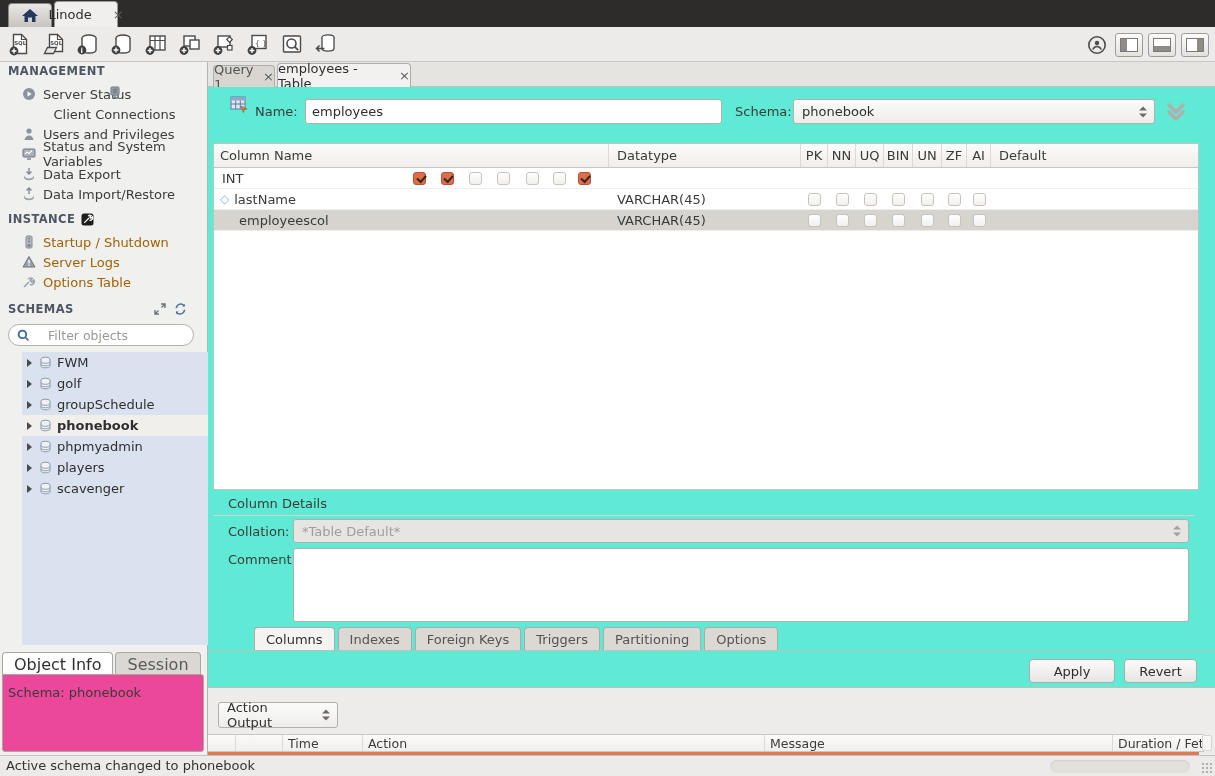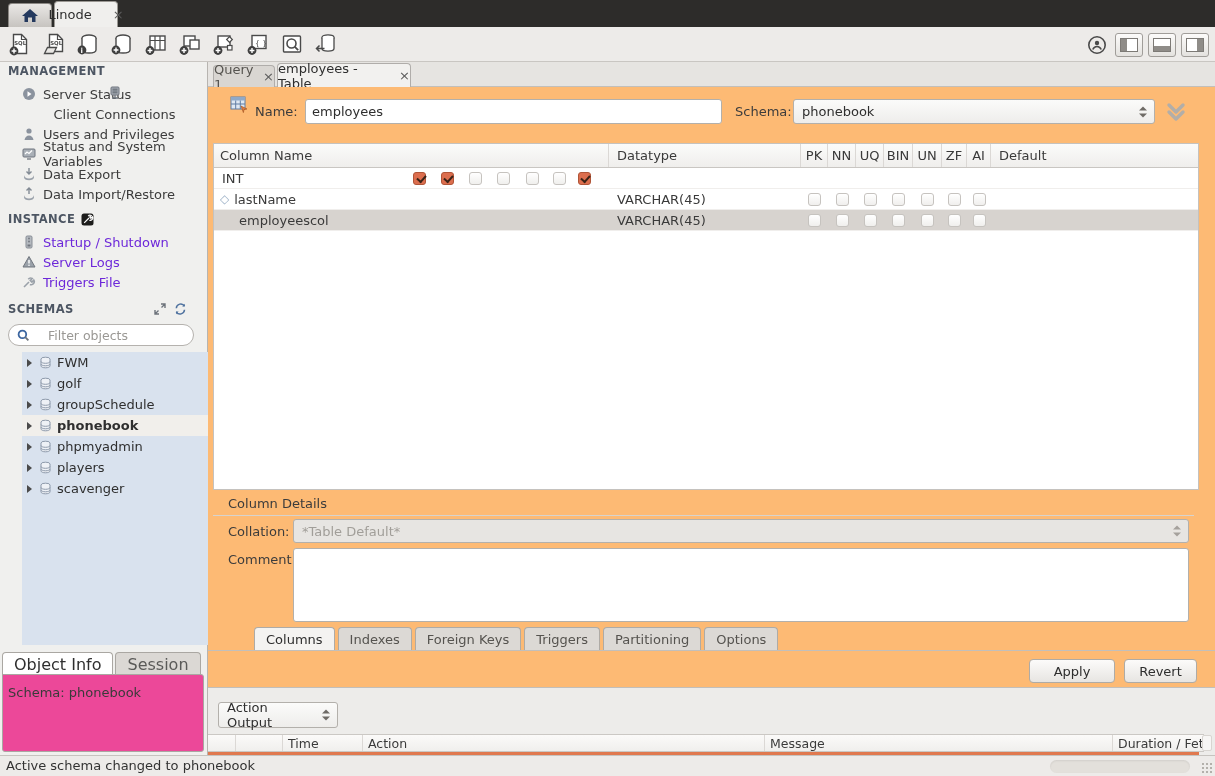--- a/index.html
+++ b/index.html
@@ -34,21 +34,21 @@
   .panel-btn {
     width:28px; height:24px; border:1px solid #a09d99; border-radius:3px;
     background:linear-gradient(#fcfbfa,#e4e2df);
     display:flex; align-items:center; justify-content:center;
   }
 
   
   .sidebar { left:0; top:62px; width:208px; height:693px; background:#f0f0ee; border-right:1px solid #b7b4b0; }
   .section-title { position:absolute; left:0; width:100%; padding:0 8px; font-weight:bold; font-size:11.5px; letter-spacing:.4px; color:#4d5663; display:flex; align-items:center; gap:6px; }
   .side-item { position:absolute; left:0; width:100%; height:20px; display:flex; align-items:center; gap:7px; padding-left:22px; font-size:13px; color:#3c3c3c; }
-  .side-item.disabled { color:#6d28d9; }
+  .side-item.disabled { color:#a16207; }
   .schemas-tools { margin-left:auto; display:flex; gap:8px; padding-right:12px; }
   .filter-box {
     position:absolute; left:8px; top:262px; width:186px; height:22px;
     background:#fff; border:1px solid #b5b2ae; border-radius:11px;
     display:flex; align-items:center; gap:16px; padding:0 8px;
   }
   .filter-box input { border:none; outline:none; flex:1; font-size:12.5px; font-family:inherit; background:transparent; color:#3c3c3c; }
   .filter-box input::placeholder { color:#9a9894; }
   .schema-tree { position:absolute; left:0; top:290px; width:100%; height:293px; background:#d9e2ee; overflow:hidden;margin-left:22px; }
   .schema-row { height:21px; display:flex; align-items:center; padding-left:5px; gap:5px; color:#2f2f2f; }
@@ -72,21 +72,21 @@
 
   
   .main-tabstrip { left:208px; top:62px; width:1007px; height:25px; background:#e6e4e1; border-bottom:1px solid #c2bfbb; }
   .ed-tab { position:absolute; top:3px; height:22px; display:flex; align-items:center; justify-content:center; gap:5px;
     background:#d9d6d2; border:1px solid #b0adaa; border-bottom:none; border-radius:4px 4px 0 0; font-size:13px; color:#55534f; }
   .ed-tab.checked { background:#f2f1ef; color:#2e2e2e; top:1px; height:24px; }
   .ed-tab-query { left:5px; width:62px; }
   .ed-tab-table { left:69px; width:134px; }
 
   
-  .editor { left:208px; top:87px; width:1007px; height:601px; background:#fdba74; border-bottom:1px solid #c2bfbb; }
+  .editor { left:208px; top:87px; width:1007px; height:601px; background:#5eead4; border-bottom:1px solid #c2bfbb; }
   .fld-label { position:absolute; font-size:13px; color:#3c3c3c; }
   .txt-input { position:absolute; background:#fff; border:1px solid #b3b0ab; border-radius:3px; padding:0 6px; font-family:inherit; font-size:13px; color:#2e2e2e; }
   .combo { position:absolute; border:1px solid #b3b0ab; border-radius:3px; background:linear-gradient(#fbfbfa,#eeedeb);
     display:flex; align-items:center; padding:0 22px 0 8px; font-size:13px; color:#2e2e2e; }
   .combo .steppers { position:absolute; right:7px; top:50%; transform:translateY(-50%); display:flex; flex-direction:column; gap:3px; }
   .step-up { width:0;height:0;border-left:4px solid transparent;border-right:4px solid transparent;border-bottom:4px solid #6e6b66; }
   .step-dn { width:0;height:0;border-left:4px solid transparent;border-right:4px solid transparent;border-top:4px solid #6e6b66; }
   .combo.disabled { background:#e7e5e2; color:#a19e99; }
 
   
@@ -384,21 +384,21 @@
         </svg>
       </span>
     <span>Server Logs</span>
   </div>
   <div class="side-item disabled" style="top:210px;">
     <span>
         <svg width="14" height="14" viewBox="0 0 14 14">
           <path d="M2 12l5-5M6.3 4.3a3 3 0 0 1 3.9-.8L8.3 5.4l1.6 1.6 1.9-1.9a3 3 0 0 1-.8 3.9 3 3 0 0 1-3.1.5" stroke="#9aa1a9" stroke-width="1.6" fill="none"></path>
         </svg>
       </span>
-    <span>Triggers File</span>
+    <span>Options Table</span>
   </div>
 
   <div class="section-title" style="top:240px;">
     <span>SCHEMAS</span>
     <span class="schemas-tools">
       <span>
           <svg width="12" height="12" viewBox="0 0 12 12">
             <path d="M7 1h4v4M11 1L7.5 4.5M5 11H1V7M1 11l3.5-3.5" stroke="#6d737b" stroke-width="1.4" fill="none"></path>
           </svg>
         </span>

